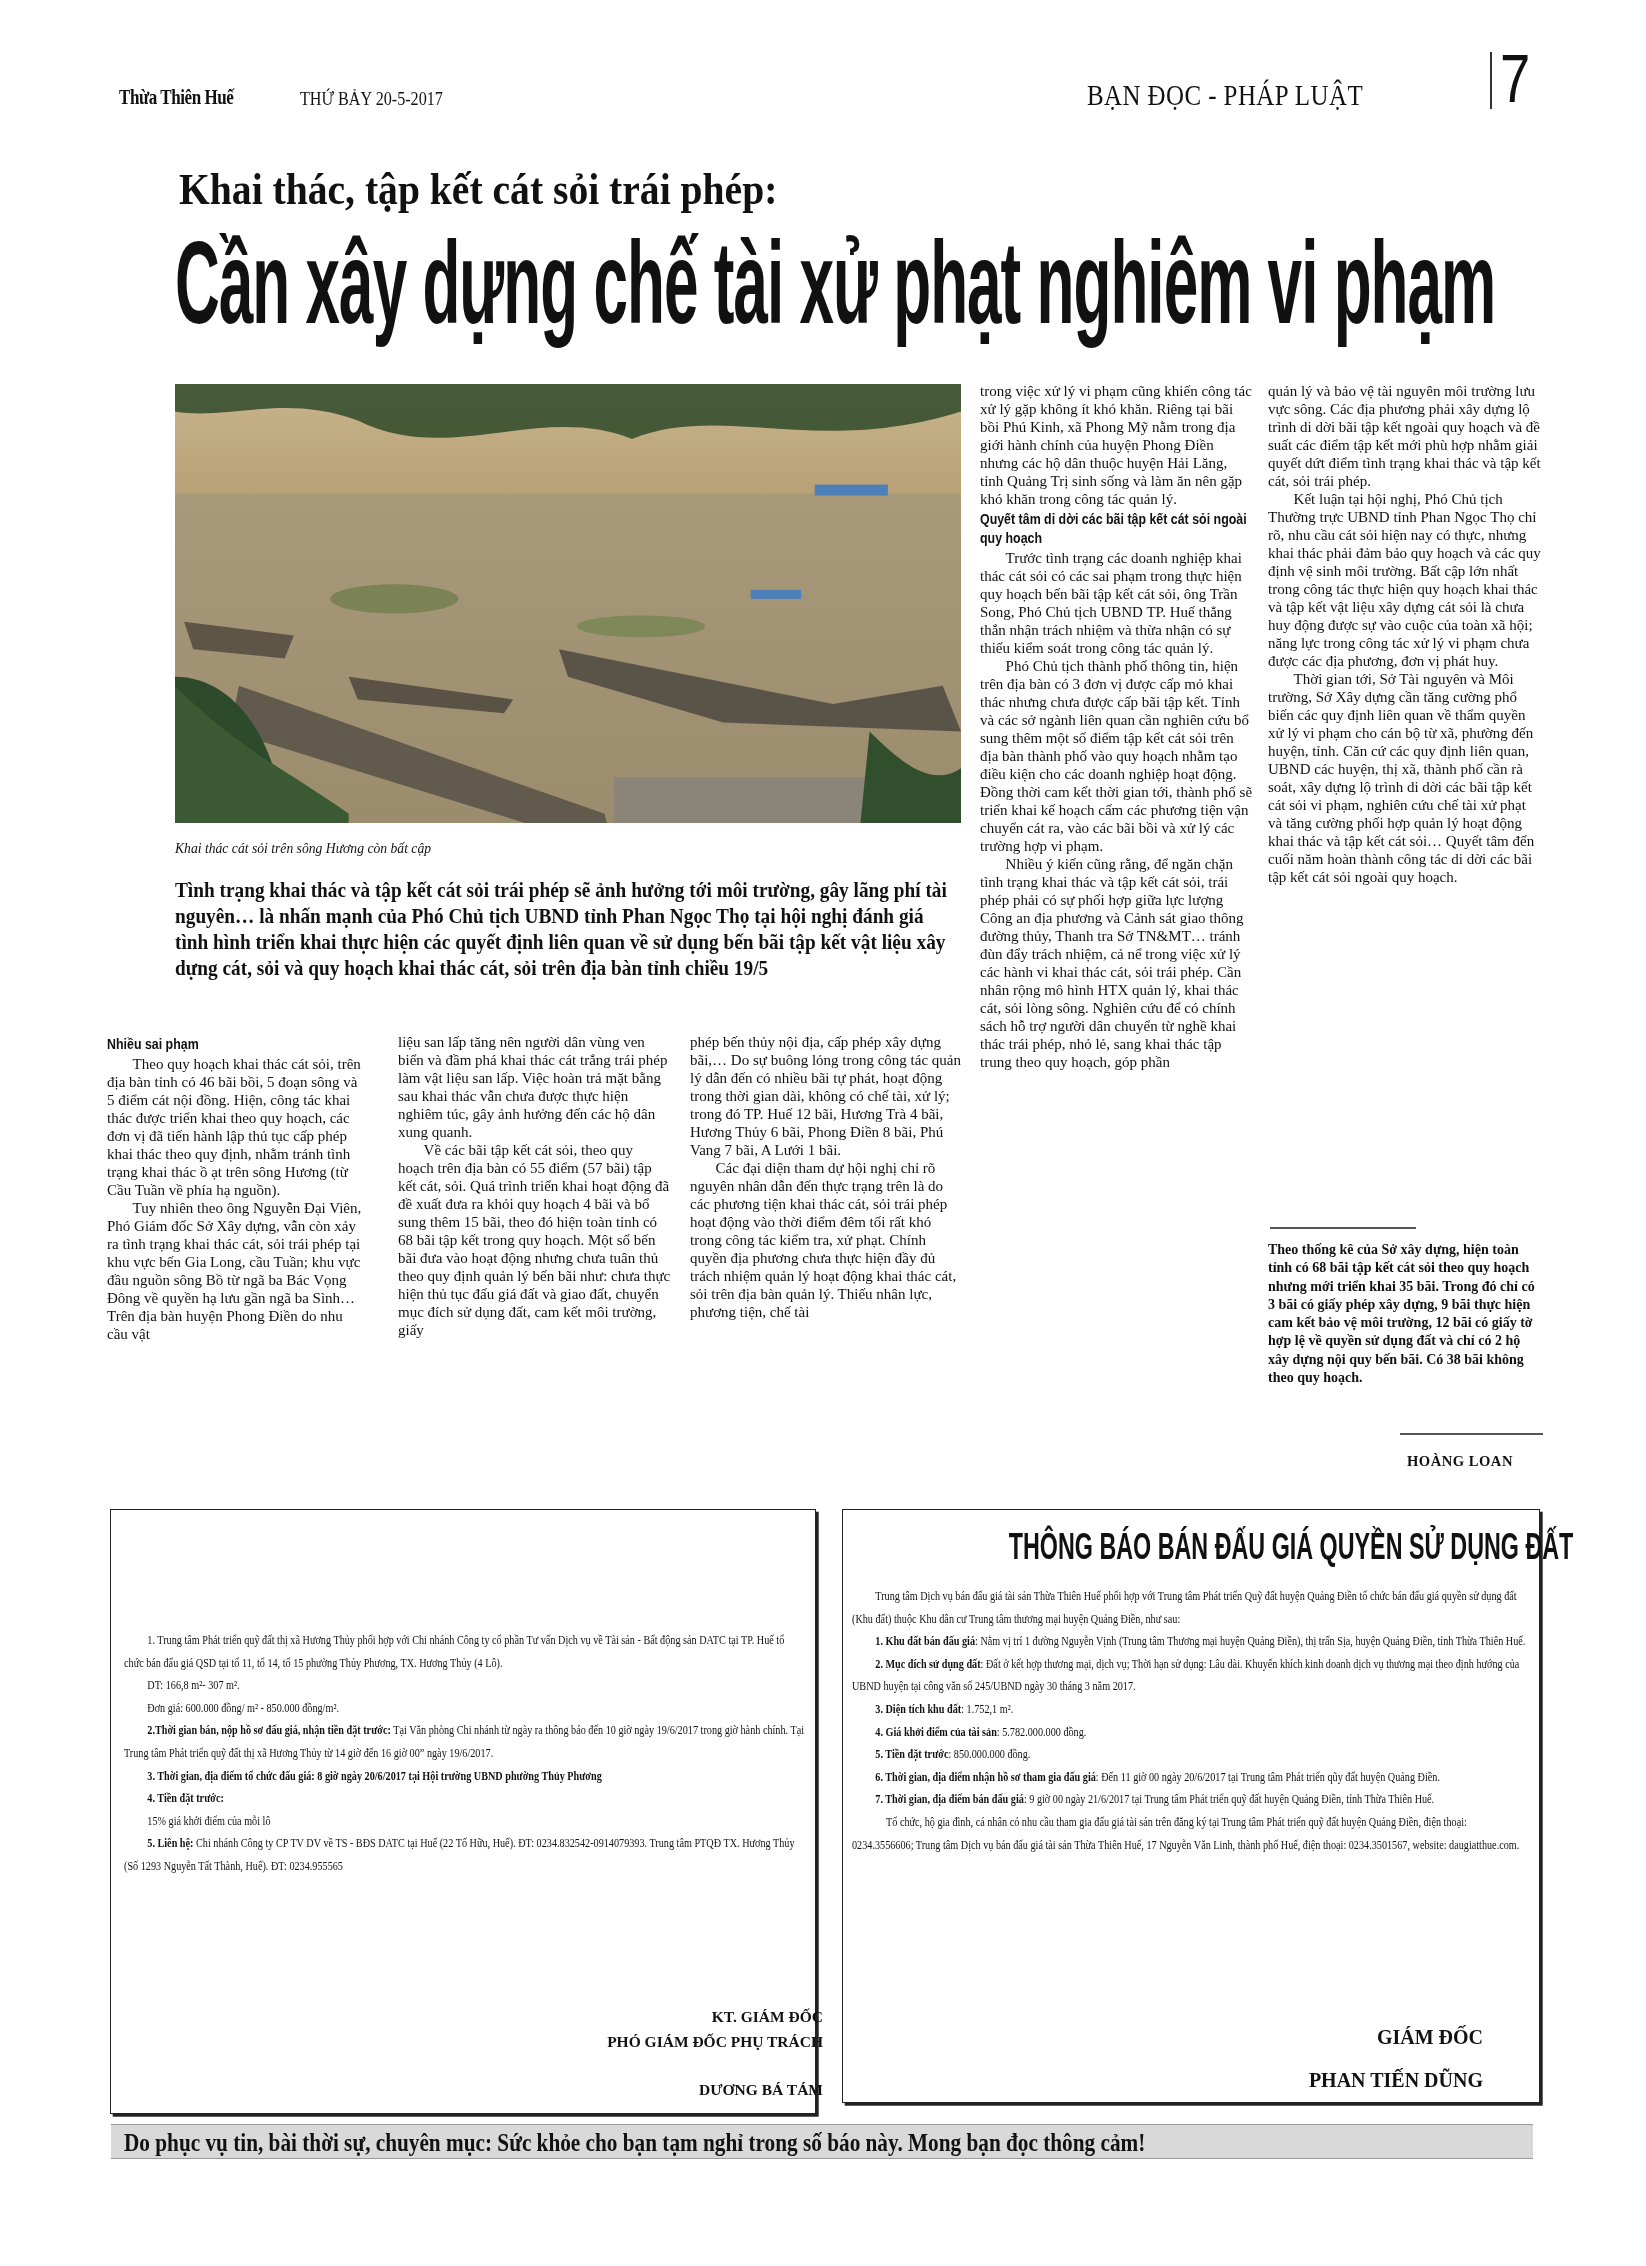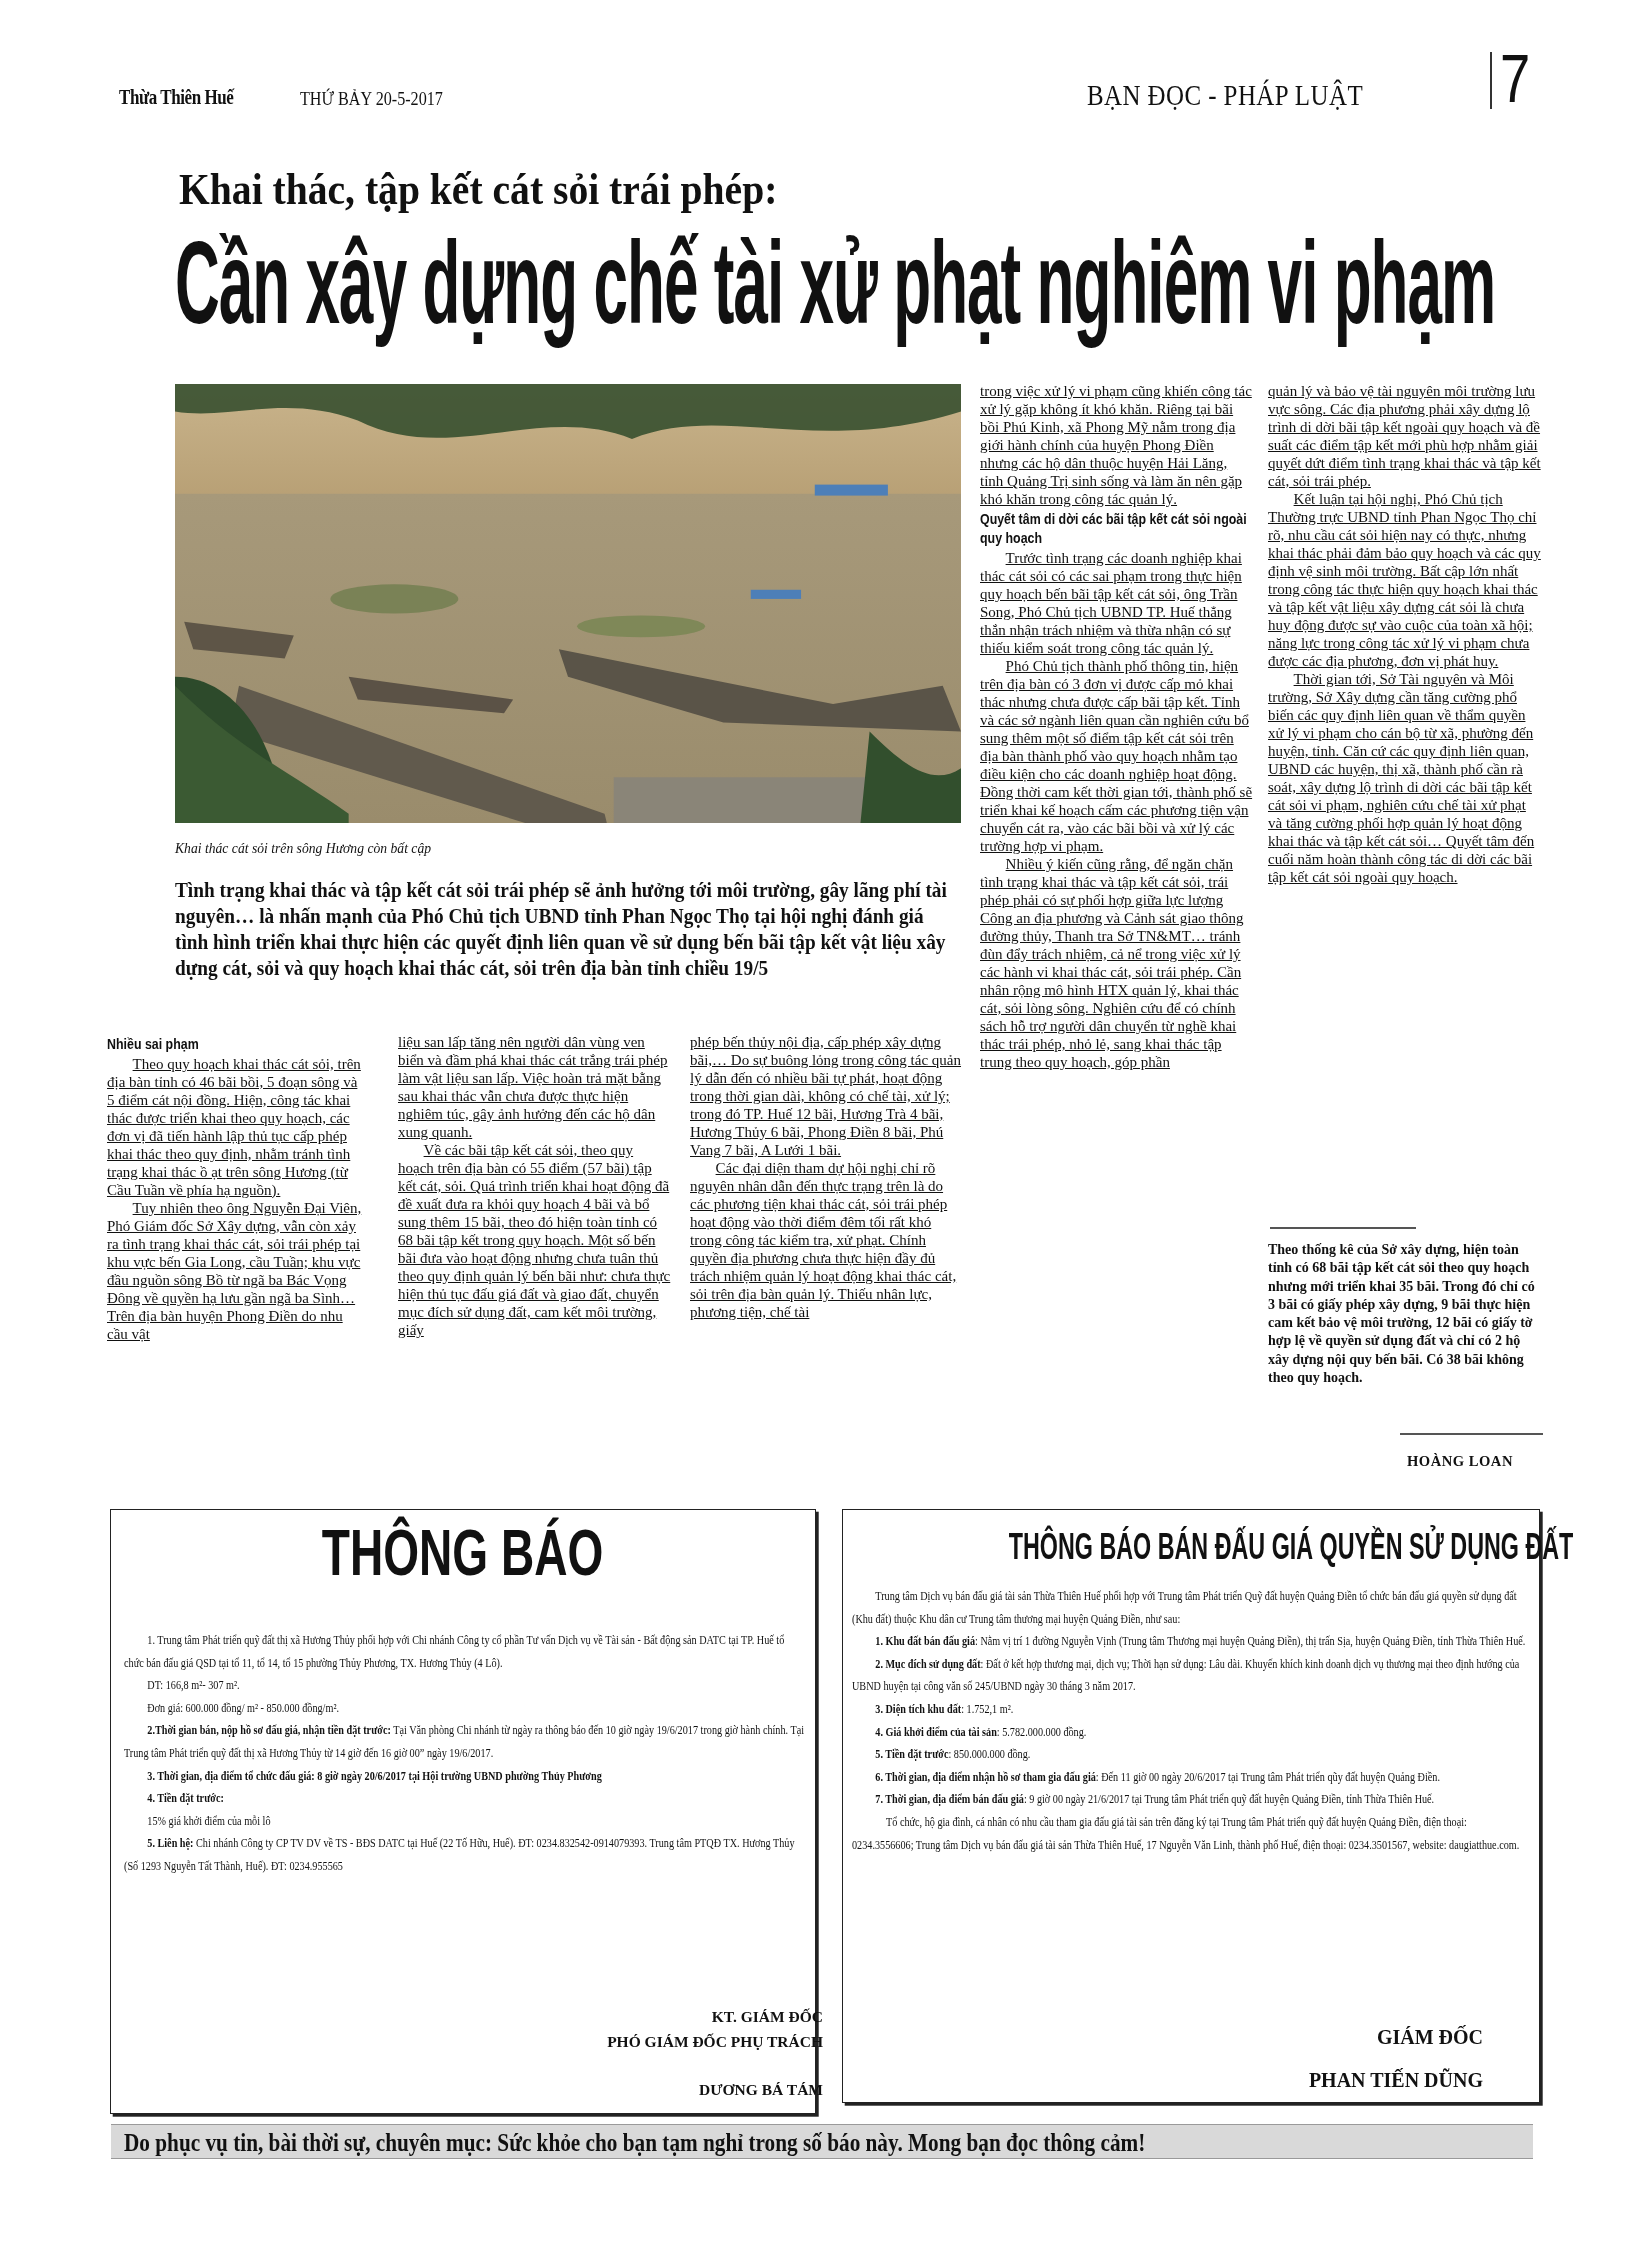--- a/index.html
+++ b/index.html
@@ -15,21 +15,21 @@
   .kicker { left:179px; top:164px; font-size:44px; font-weight:bold; transform:scaleX(0.9); transform-origin:left; white-space:nowrap; }
   .headline { left:175px; top:224px; font-family:"Liberation Sans", sans-serif; font-weight:bold; font-size:117px; line-height:1; white-space:nowrap; transform:scaleX(0.53); transform-origin:left; letter-spacing:-1.8px; }
   
   .photo { left:175px; top:384px; width:786px; height:439px; overflow:hidden; background:#9b8f6d; }
   .photo svg { width:100%; height:100%; display:block; }
   .caption { left:175px; top:839px; font-style:italic; font-size:15.5px; transform:scaleX(0.88); transform-origin:left; white-space:nowrap; }
   .lead { left:175px; top:877px; width:786px; font-weight:bold; font-size:22px; line-height:26px; }
   .lead-inner { width:895px; transform:scaleX(0.877); transform-origin:left; }
   
   .col { font-size:15px; line-height:18px; text-align:left; }
-  .col p { margin:0; text-indent:25.6px;text-decoration:underline; }
+  .col p { margin:0; text-indent:25.6px; }
   .col p.noindent { text-indent:0; }
   .subhead { font-family:"Liberation Sans", sans-serif; font-weight:bold; font-size:14.6px; line-height:19px; transform:scaleX(0.85); transform-origin:left; white-space:nowrap; margin:1.8px 0 0.9px 0; }
   .c1 { left:107px; top:1033px; width:256px; }
   .c2 { left:398px; top:1033px; width:274px; }
   .c3 { left:690px; top:1033px; width:276px; }
   .c4 { left:980px; top:382px; width:274px; }
   .c5 { left:1268px; top:382px; width:274px; }
   .rule { background:#555; height:1.8px; }
   .factbox { left:1268px; top:1241px; width:274px; font-weight:bold; font-size:14px; line-height:18.3px; }
   .byline { left:1407px; top:1453px; font-weight:bold; font-size:14.6px; letter-spacing:0.5px; }
@@ -128,21 +128,20 @@
   <p>Kết luận tại hội nghị, Phó Chủ tịch Thường trực UBND tỉnh Phan Ngọc Thọ chỉ rõ, nhu cầu cát sỏi hiện nay có thực, nhưng khai thác phải đảm bảo quy hoạch và các quy định vệ sinh môi trường. Bất cập lớn nhất trong công tác thực hiện quy hoạch khai thác và tập kết vật liệu xây dựng cát sỏi là chưa huy động được sự vào cuộc của toàn xã hội; năng lực trong công tác xử lý vi phạm chưa được các địa phương, đơn vị phát huy.</p>
   <p>Thời gian tới, Sở Tài nguyên và Môi trường, Sở Xây dựng cần tăng cường phổ biến các quy định liên quan về thẩm quyền xử lý vi phạm cho cán bộ từ xã, phường đến huyện, tỉnh. Căn cứ các quy định liên quan, UBND các huyện, thị xã, thành phố cần rà soát, xây dựng lộ trình di dời các bãi tập kết cát sỏi vi phạm, nghiên cứu chế tài xử phạt và tăng cường phối hợp quản lý hoạt động khai thác và tập kết cát sỏi… Quyết tâm đến cuối năm hoàn thành công tác di dời các bãi tập kết cát sỏi ngoài quy hoạch.</p>
 </div>
 
 <div class="abs rule" style="left:1270px; top:1227px; width:146px;"></div>
 <div class="abs factbox">Theo thống kê của Sở xây dựng, hiện toàn tỉnh có 68 bãi tập kết cát sỏi theo quy hoạch nhưng mới triển khai 35 bãi. Trong đó chỉ có 3 bãi có giấy phép xây dựng, 9 bãi thực hiện cam kết bảo vệ môi trường, 12 bãi có giấy tờ hợp lệ về quyền sử dụng đất và chỉ có 2 hộ xây dựng nội quy bến bãi. Có 38 bãi không theo quy hoạch.</div>
 <div class="abs rule" style="left:1400px; top:1433px; width:143px;"></div>
 <div class="abs byline">HOÀNG LOAN</div>
 
 <div class="abs box box1">
-  <div class="box-title1"><span>THÔNG BÁO</span></div>
   <div class="box-body">
     <div class="inner">
       <p>1. Trung tâm Phát triển quỹ đất thị xã Hương Thủy phối hợp với Chi nhánh Công ty cổ phần Tư vấn Dịch vụ về Tài sản - Bất động sản DATC tại TP. Huế tổ chức bán đấu giá QSD tại tổ 11, tổ 14, tổ 15 phường Thủy Phương, TX. Hương Thủy (4 Lô).</p>
       <p>DT: 166,8 m²- 307 m².</p>
       <p>Đơn giá: 600.000 đồng/ m² - 850.000 đồng/m².</p>
       <p><b>2.Thời gian bán, nộp hồ sơ đấu giá, nhận tiền đặt trước:</b><span> Tại Văn phòng Chi nhánh từ ngày ra thông báo đến 10 giờ ngày 19/6/2017 trong giờ hành chính. Tại Trung tâm Phát triển quỹ đất thị xã Hương Thủy từ 14 giờ đến 16 giờ 00” ngày 19/6/2017.</span></p>
       <p style="font-weight:bold;">3. Thời gian, địa điểm tổ chức đấu giá: 8 giờ ngày 20/6/2017 tại Hội trường UBND phường Thủy Phương</p>
       <p style="font-weight:bold;">4. Tiền đặt trước:</p>
       <p>15% giá khởi điểm của mỗi lô</p>
       <p><b>5. Liên hệ:</b><span> Chi nhánh Công ty CP TV DV về TS - BĐS DATC tại Huế (22 Tố Hữu, Huế). ĐT: 0234.832542-0914079393. Trung tâm PTQĐ TX. Hương Thủy (Số 1293 Nguyễn Tất Thành, Huế). ĐT: 0234.955565</span></p>

